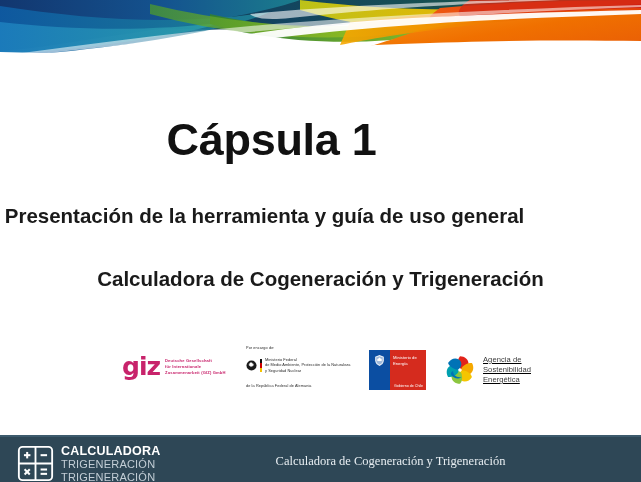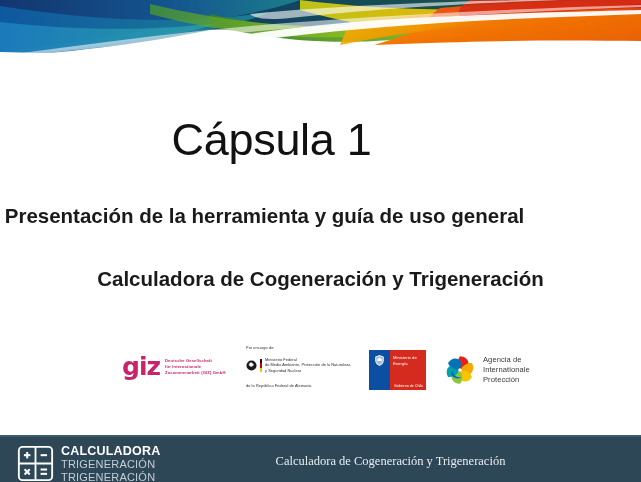--- a/index.html
+++ b/index.html
@@ -41,21 +41,21 @@
     width: 641px;
     height: 371px;
   }
   .main-title {
     position: absolute;
     top: 61px;
     left: 0;
     width: 543px;
     text-align: center;
     font-size: 45px;
-    font-weight: normal;
+    font-weight: bold;
     color: #111111;
     letter-spacing: -0.3px;
     line-height: 1;
   }
   .subtitle-one {
     position: absolute;
     top: 149px;
     left: 0;
     width: 529px;
     text-align: center;
@@ -213,20 +213,21 @@
   }
 
   
   .ase-logo {
     position: absolute;
     left: 443px;
     top: 9px;
     display: flex;
     align-items: center;
     gap: 6px;
+    text-decoration: underline;
   }
   .ase-mark { width: 34px; height: 34px; flex: 0 0 auto; }
   .ase-text {
     font-size: 7.6px;
     color: #3a3a3a;
     line-height: 1.32;
     letter-spacing: 0.05px;
   }
 
   
@@ -448,22 +449,22 @@
               <path d="M0,-26 C9,-26 16,-20 16,-12 C16,-6 11,-2 5,-2 C1,-2 -2,-4 -3,-7 C-5,-15 -4,-22 0,-26 Z" fill="#00a0af"></path>
             </g>
             <g transform="rotate(300)">
               <path d="M0,-26 C9,-26 16,-20 16,-12 C16,-6 11,-2 5,-2 C1,-2 -2,-4 -3,-7 C-5,-15 -4,-22 0,-26 Z" fill="#0073b6"></path>
             </g>
             <path d="M-13,2 C-13,10 -6,15 3,13 C-3,18 -12,16 -16,10 C-18,7 -17,3 -13,2 Z" fill="#0073b6"></path>
           </g>
         </svg>
         <div class="ase-text">
           <div>Agencia de</div>
-          <div>Internationale</div>
-          <div>Protección</div>
+          <div>Sostenibilidad</div>
+          <div>Energética</div>
         </div>
       </div>
 
     </div>
   </div>
 
   <div class="footer-bar">
     <div class="footer-topline"></div>
 
     <div class="footer-brand">

